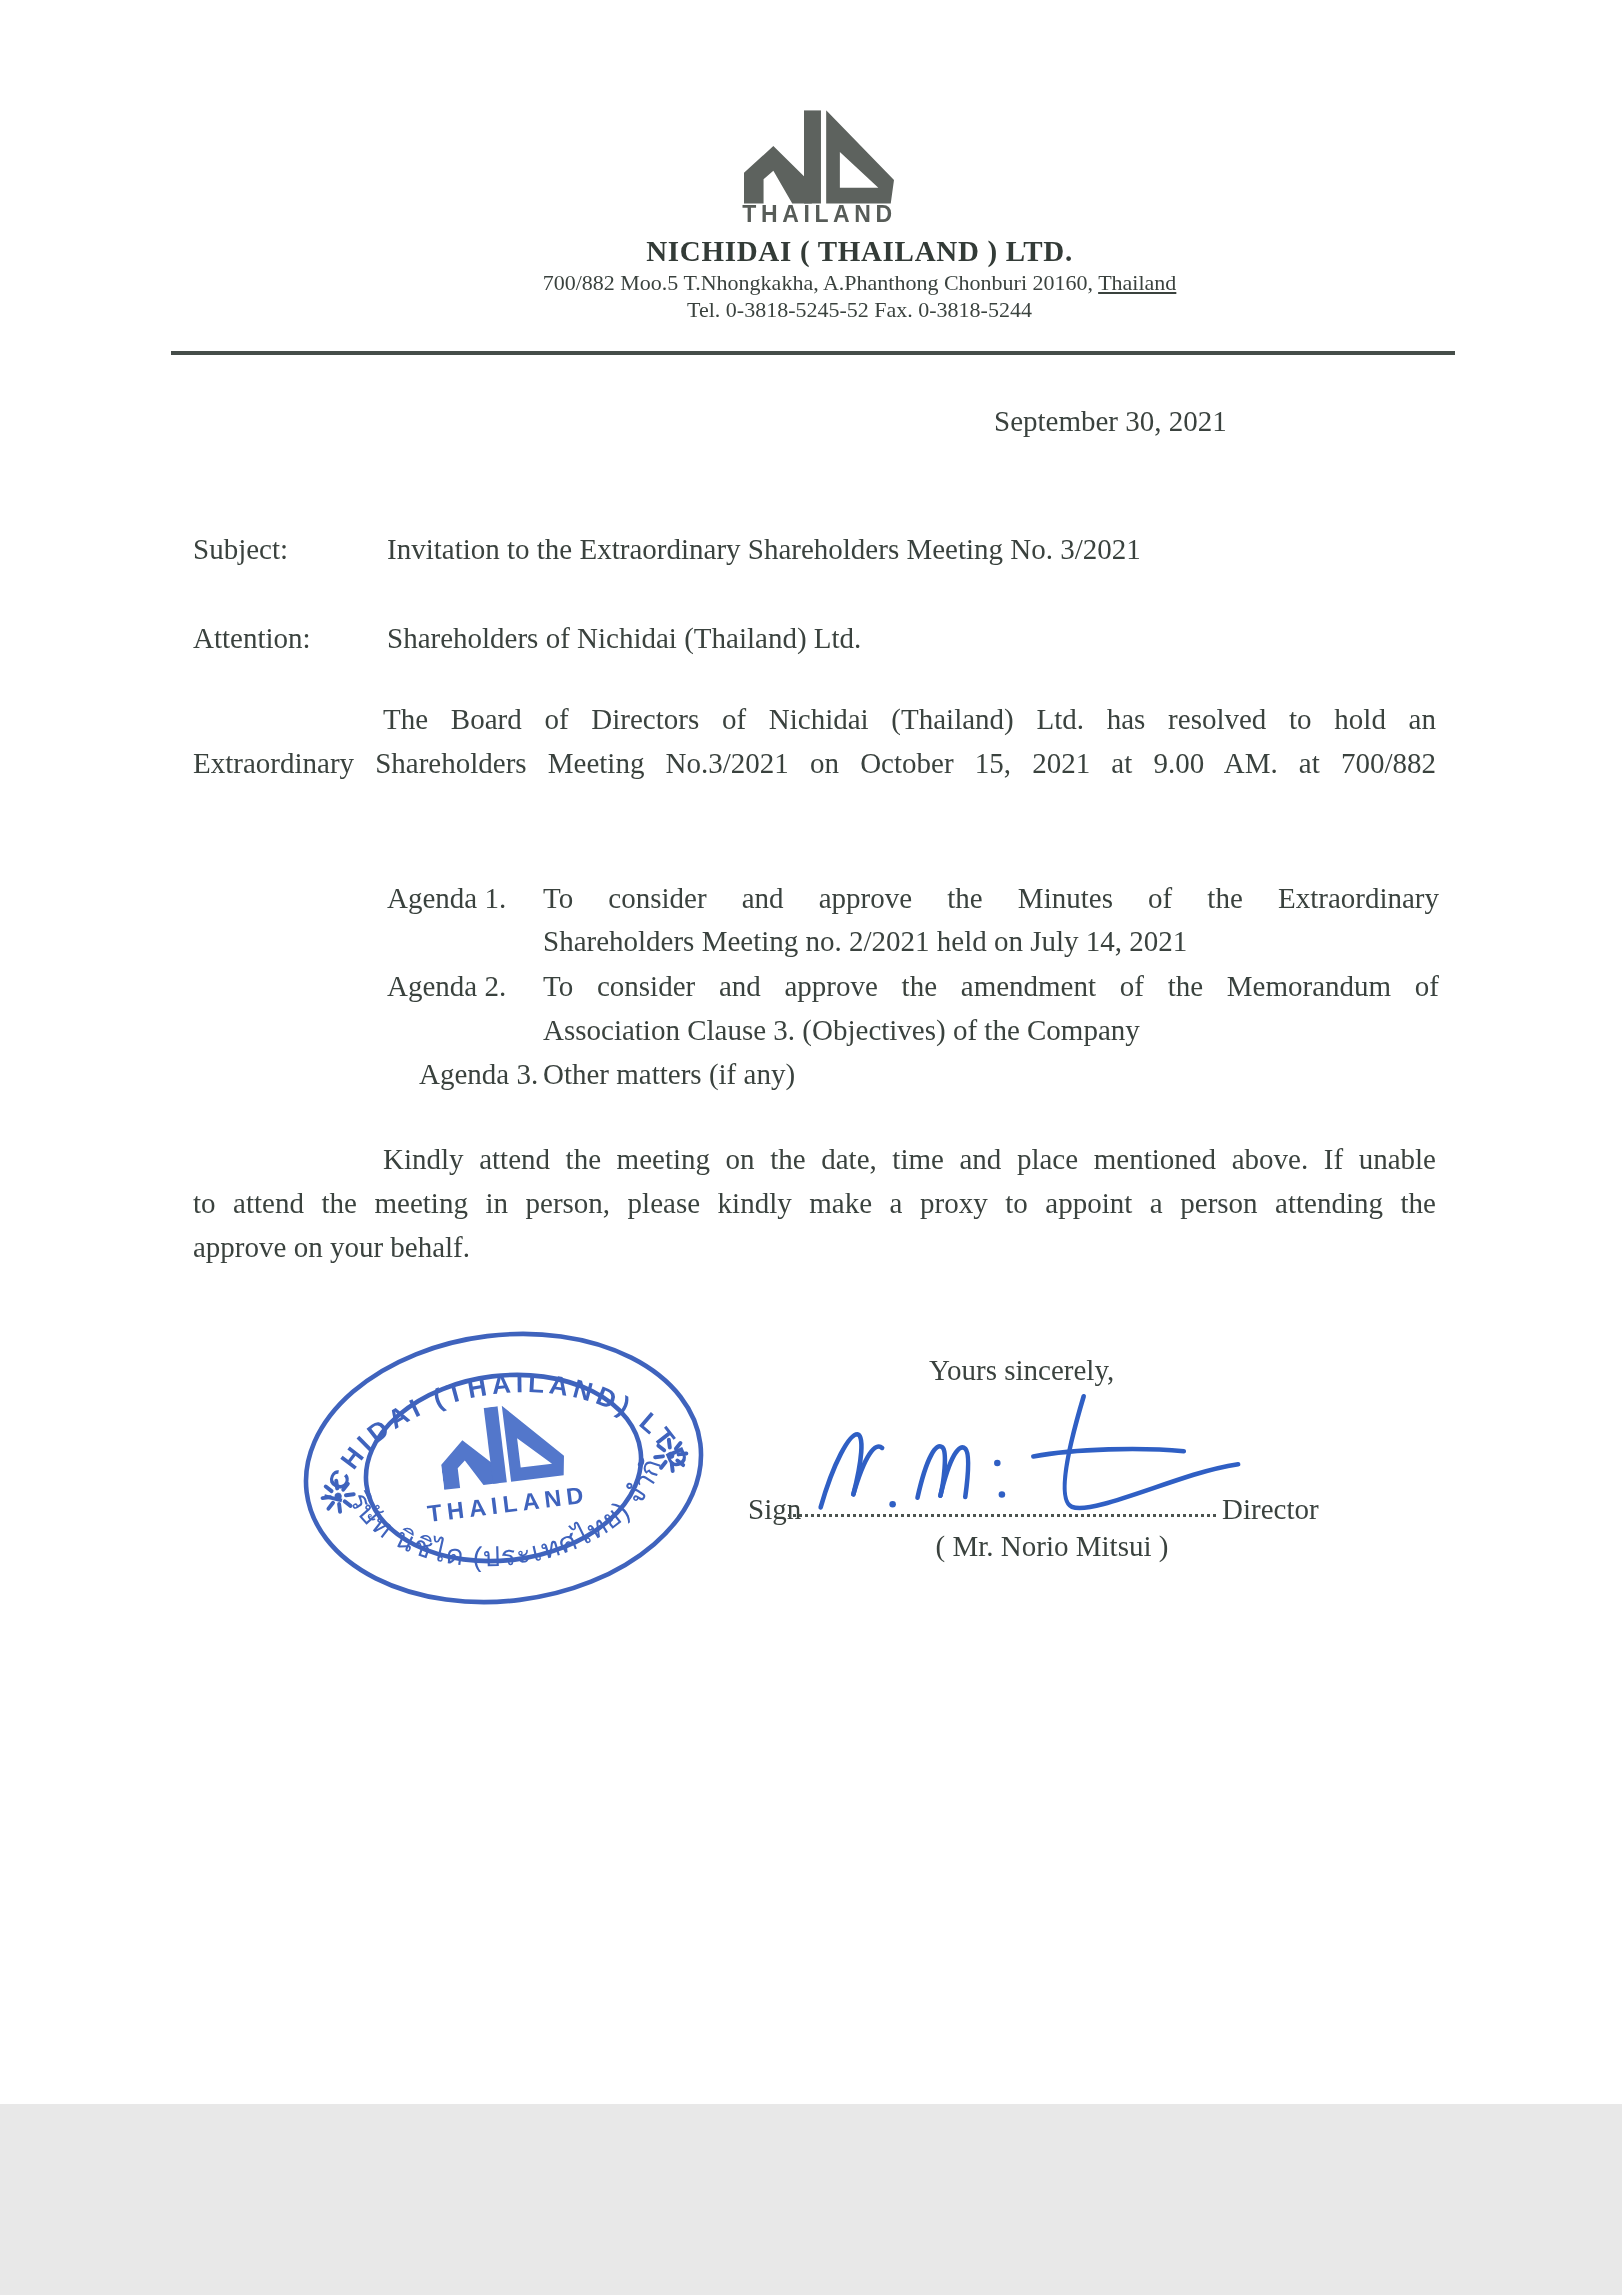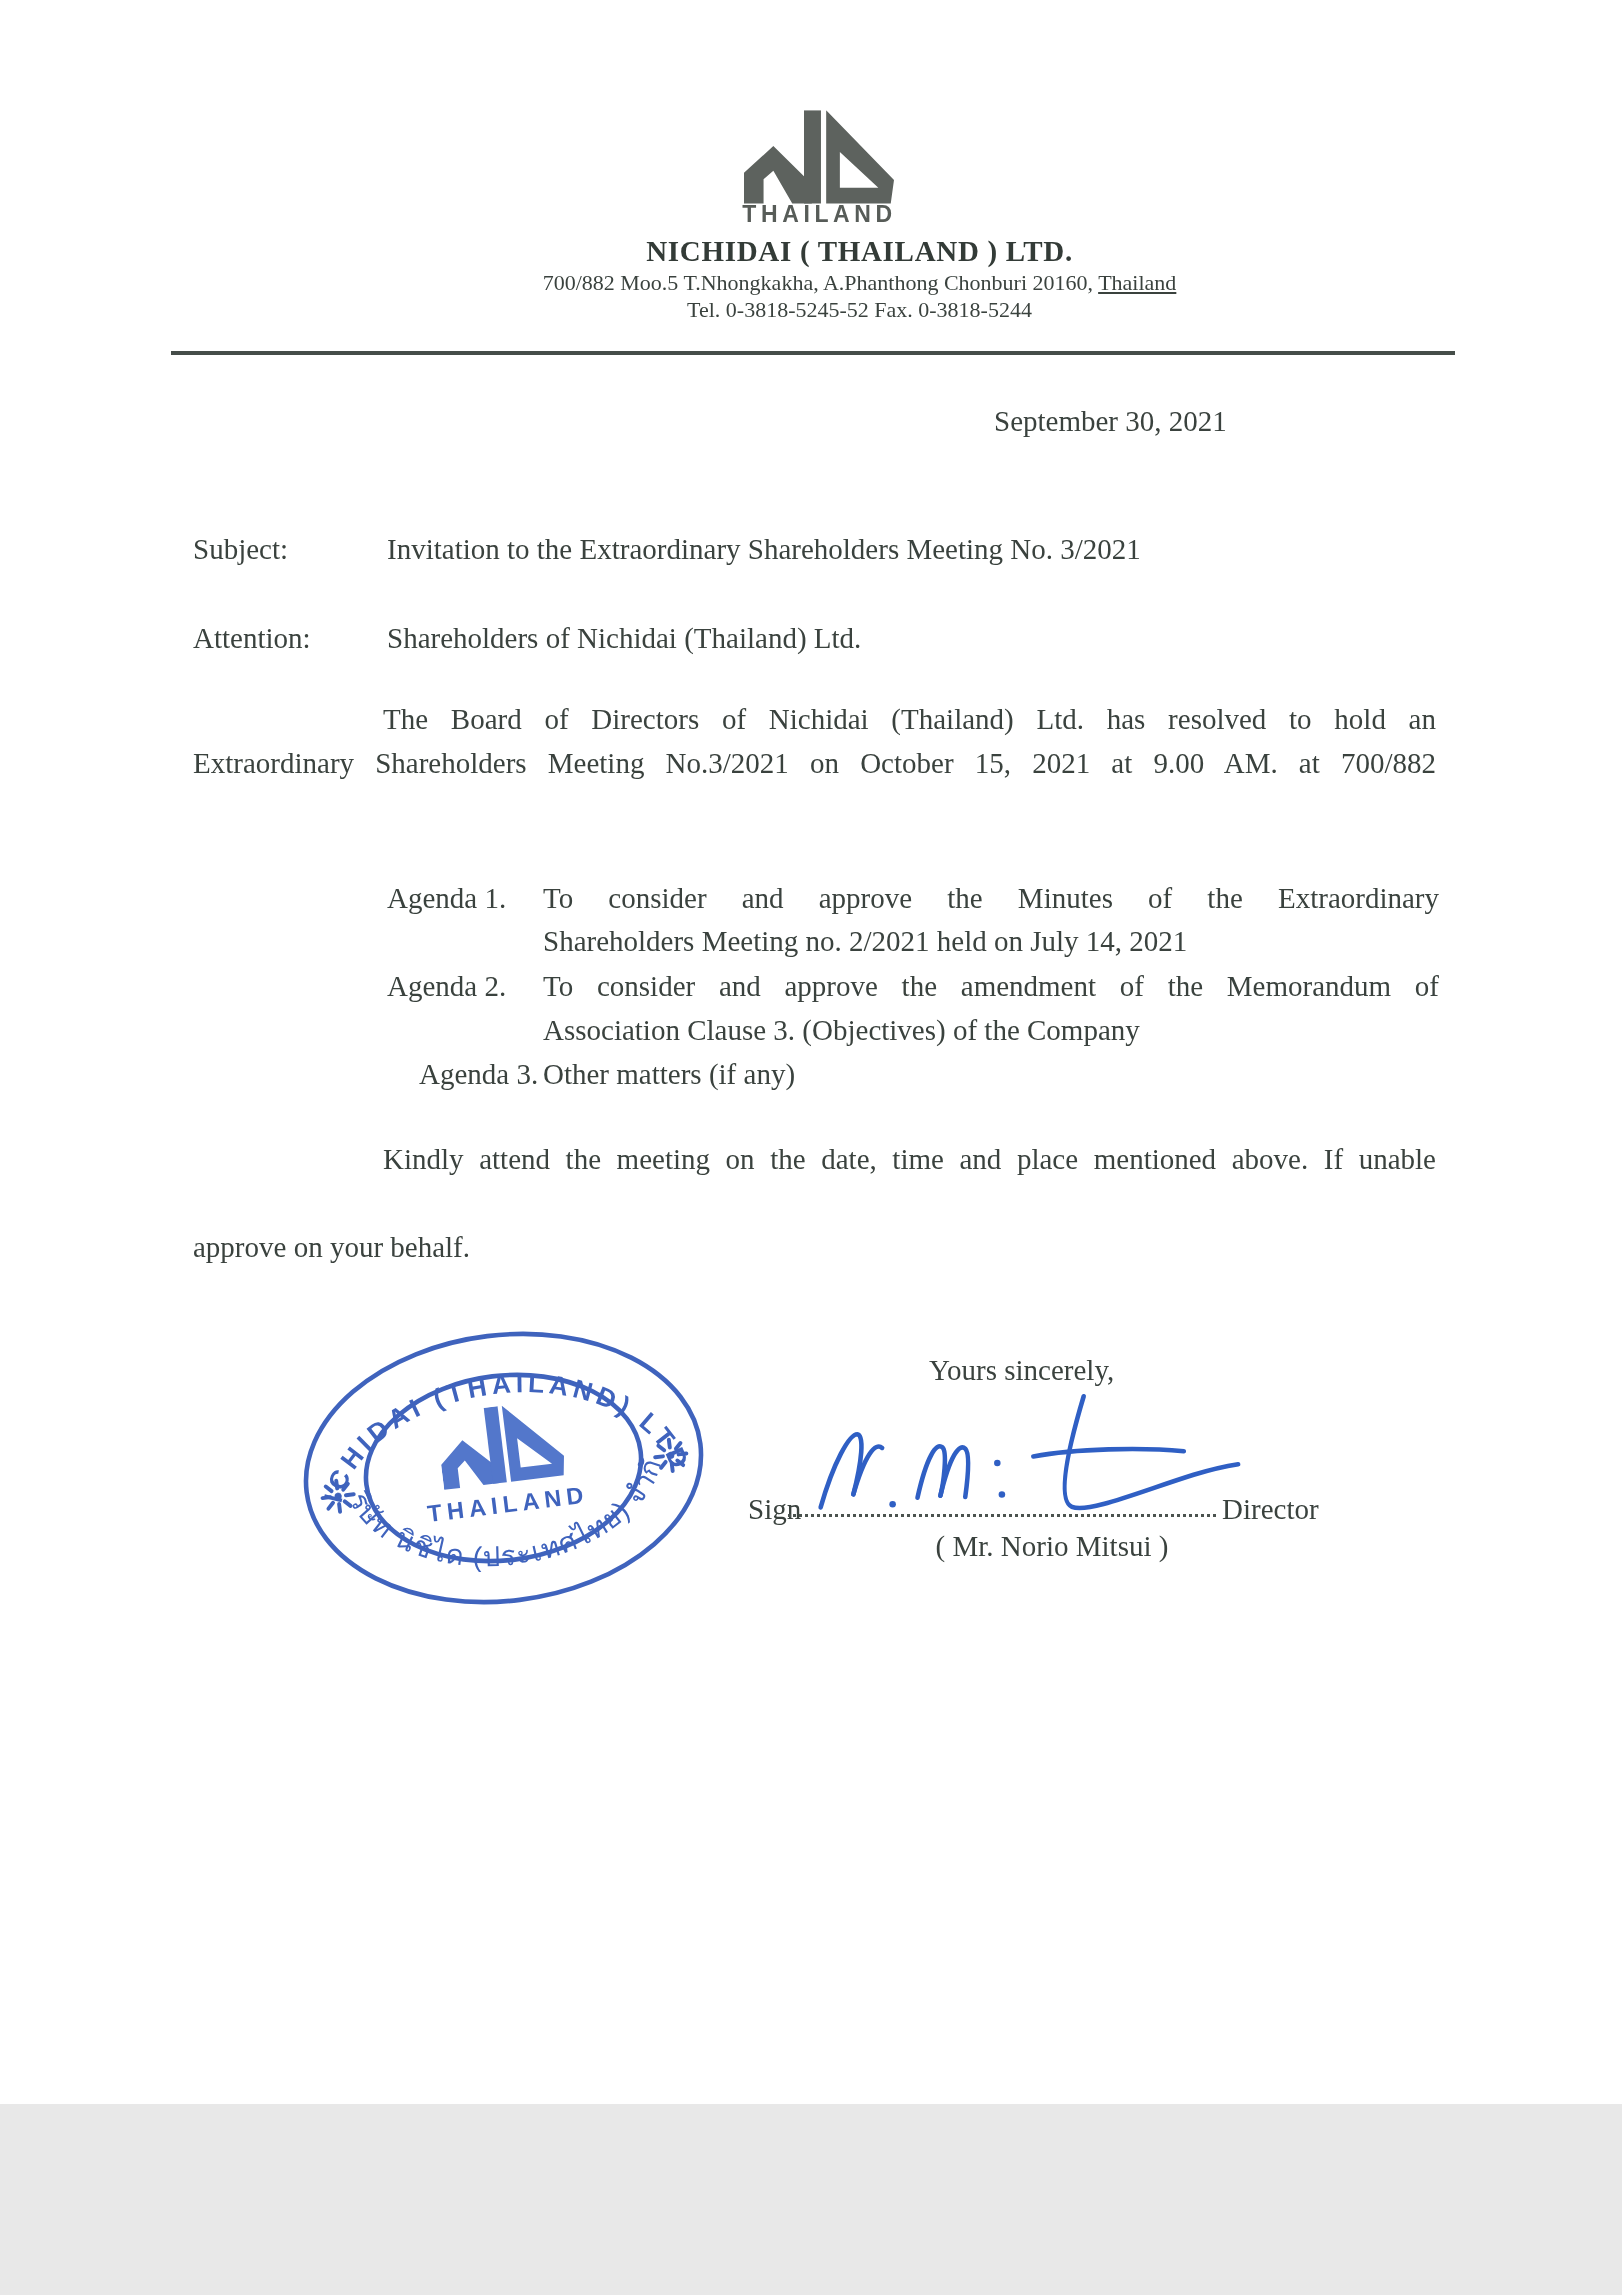--- a/index.html
+++ b/index.html
@@ -88,20 +88,21 @@
   <div class="abs txt" style="left:543px;top:923px;">Shareholders Meeting no. 2/2021 held on July 14, 2021</div>
 
   <div class="abs txt" style="left:387px;top:968px;">Agenda 2.</div>
   <div class="abs txt just" style="left:543px;top:968px;width:896px;">To consider and approve the amendment of the Memorandum of</div>
   <div class="abs txt" style="left:543px;top:1012px;">Association Clause 3. (Objectives) of the Company</div>
 
   <div class="abs txt" style="left:387px;top:1056px;margin-left:32px;">Agenda 3.</div>
   <div class="abs txt" style="left:543px;top:1056px;">Other matters (if any)</div>
 
   <div class="abs txt just" style="left:383px;top:1141px;width:1053px;">Kindly attend the meeting on the date, time and place mentioned above. If unable</div>
+  <div class="abs txt just" style="left:193px;top:1185px;width:1243px;">to attend the meeting in person, please kindly make a proxy to appoint a person attending the</div>
   <div class="abs txt" style="left:193px;top:1229px;">approve on your behalf.</div>
 
   <div class="abs" style="left:294px;top:1324px;width:419px;height:288px;">
     <svg width="419" height="288" viewBox="-320 -220 640 440">
       <g transform="rotate(-7)" stroke="none">
         <ellipse cx="0" cy="0" rx="303" ry="203" fill="none" stroke="#3f63bd" stroke-width="7"></ellipse>
         <ellipse cx="0" cy="0" rx="211" ry="141" fill="none" stroke="#3f63bd" stroke-width="7"></ellipse>
         <path id="arcTop" d="M -254,28 A 258,172 0 0 1 254,28" fill="none"></path>
         <path id="arcBot" d="M -240,20 A 246,165 0 0 0 240,20" fill="none"></path>
         <text font-size="40" font-weight="bold" letter-spacing="7" fill="#3f63bd">

